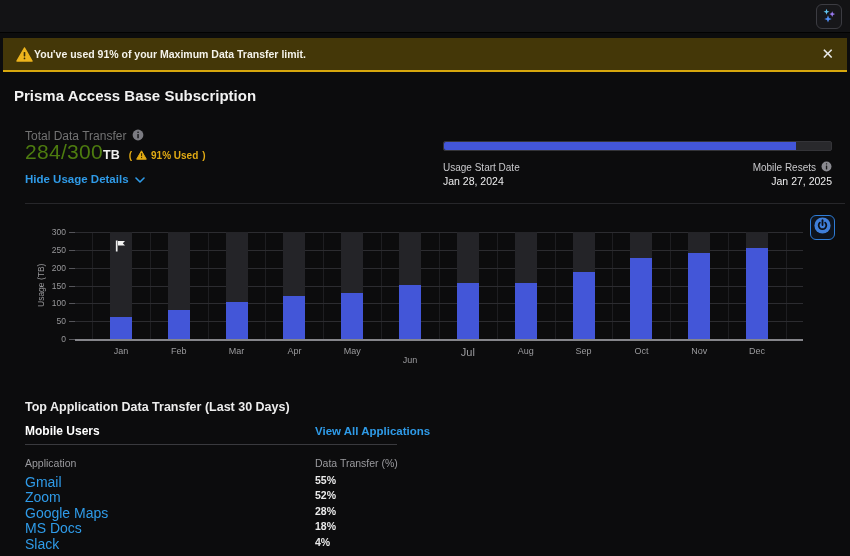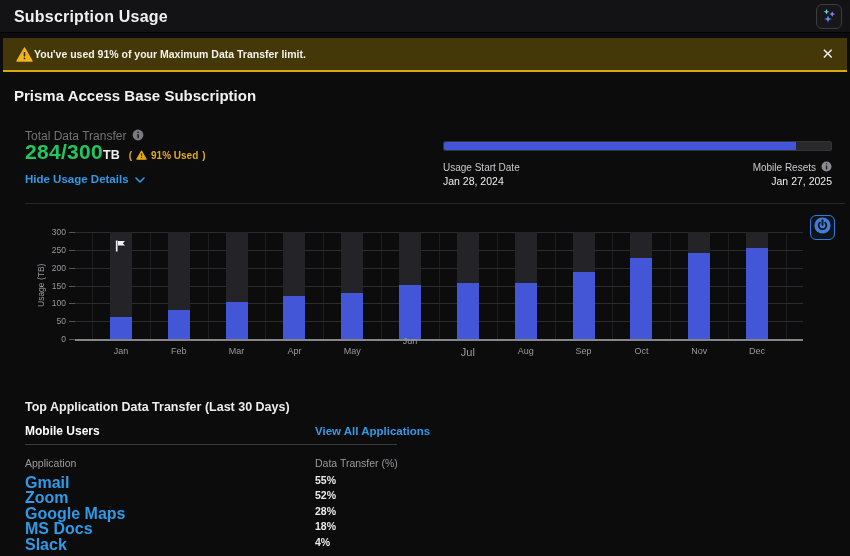--- a/index.html
+++ b/index.html
@@ -27,21 +27,21 @@
 
   .section-title { position:absolute; left:14px; top:87px; font-size:15px;
     font-weight:700; color:#f2f2f2; }
 
   
   .usage-label-row { position:absolute; left:25px; top:127px; display:flex;
     align-items:center; gap:6px; }
   .usage-label { font-size:12px; color:#737373; }
   .usage-value-row { position:absolute; left:25px; top:140px; display:flex;
     align-items:baseline; }
-  .usage-value { font-size:21px; font-weight:700; color:#22c55e; letter-spacing:.3px; }
+  .usage-value { font-size:21px; font-weight:400; color:#4d7c0f; letter-spacing:.3px; }
   .usage-unit { font-size:12.5px; font-weight:700; color:#f0f0f0; }
   .usage-warning { margin-left:9px; font-size:10px; font-weight:700; color:#e2ab14;
     display:flex; align-items:center; gap:4px; }
   .details-link { position:absolute; left:25px; top:173px; display:flex;
     align-items:center; gap:6px; font-size:11.5px; font-weight:700; color:#2f9be8;
     cursor:pointer; }
 
   
   .progress-track { position:absolute; left:443px; top:141px; width:389px; height:10px;
     background:#29292c; border-radius:2px; border:1px solid #343438; }
@@ -74,32 +74,31 @@
     font-weight:700; color:#ededed; }
   .apps-group { position:absolute; left:25px; top:424px; font-size:12px;
     font-weight:700; color:#ffffff; }
   .view-all { position:absolute; left:315px; top:425px; font-size:11.5px;
     font-weight:700; color:#2f9be8; cursor:pointer; }
   .divider-apps { position:absolute; left:25px; top:444px; width:372px; height:1px;
     background:#3a3a3e; }
   .col-header { position:absolute; top:457px; font-size:10.5px; color:#9b9b9f; }
   #app-rows { position:absolute; left:25px; top:470px; width:800px; }
   .app-row { position:absolute; left:0; width:800px; height:15px; }
-  .app-link { position:absolute; left:0; font-size:16px; font-weight:700;
+  .app-link { position:absolute; left:0; font-size:14px; font-weight:400;
     color:#2f9be8; cursor:pointer;text-align:right; }
   .app-value { position:absolute; left:290px; font-size:10.5px; font-weight:700;
     color:#eaeaea; }
 </style>
 </head>
 <body>
 
 <div id="app">
 
   <div class="header">
-    <div class="header-title">Subscription Usage</div>
     <div class="copilot-btn">
       <span>
         <svg width="16" height="16" viewBox="0 0 16 16">
           <path d="M5.5 1.8 L6.3 4 L8.5 4.8 L6.3 5.6 L5.5 7.8 L4.7 5.6 L2.5 4.8 L4.7 4 Z" fill="#62c6f2"></path>
           <path d="M11.2 4.2 L12 6.3 L14.1 7.1 L12 7.9 L11.2 10 L10.4 7.9 L8.3 7.1 L10.4 6.3 Z" fill="#9b7bf5"></path>
           <path d="M7 8.2 L8 10.9 L10.7 11.9 L8 12.9 L7 15.6 L6 12.9 L3.3 11.9 L6 10.9 Z" fill="#4f8df5"></path>
         </svg>
       </span>
     </div>
   </div>
@@ -218,21 +217,21 @@
       <div style="position: absolute; left: 225.575px; top: 301.55px; width: 22px; height: 37.45px; background: rgb(67, 86, 216);"></div>
       <div style="position: absolute; left: 207.66px; top: 346px; width: 57.83px; text-align: center; font-size: 9px; color: rgb(155, 155, 158);">Mar</div>
       <div style="position: absolute; left: 283.405px; top: 232px; width: 22px; height: 63.8433px; background: rgb(36, 36, 40);"></div>
       <div style="position: absolute; left: 283.405px; top: 295.843px; width: 22px; height: 43.1567px; background: rgb(67, 86, 216);"></div>
       <div style="position: absolute; left: 265.49px; top: 346px; width: 57.83px; text-align: center; font-size: 9px; color: rgb(155, 155, 158);">Apr</div>
       <div style="position: absolute; left: 341.235px; top: 232px; width: 22px; height: 60.6333px; background: rgb(36, 36, 40);"></div>
       <div style="position: absolute; left: 341.235px; top: 292.633px; width: 22px; height: 46.3667px; background: rgb(67, 86, 216);"></div>
       <div style="position: absolute; left: 323.32px; top: 346px; width: 57.83px; text-align: center; font-size: 9px; color: rgb(155, 155, 158);">May</div>
       <div style="position: absolute; left: 399.065px; top: 232px; width: 22px; height: 52.7867px; background: rgb(36, 36, 40);"></div>
       <div style="position: absolute; left: 399.065px; top: 284.787px; width: 22px; height: 54.2133px; background: rgb(67, 86, 216);"></div>
-      <div style="position: absolute; left: 381.15px; top: 336px; width: 57.83px; text-align: center; font-size: 9px; color: rgb(155, 155, 158);">Jun</div>
+      <div style="position: absolute; left: 381.15px; top: 355px; width: 57.83px; text-align: center; font-size: 9px; color: rgb(155, 155, 158);">Jun</div>
       <div style="position: absolute; left: 456.895px; top: 232px; width: 22px; height: 51.36px; background: rgb(36, 36, 40);"></div>
       <div style="position: absolute; left: 456.895px; top: 283.36px; width: 22px; height: 55.64px; background: rgb(67, 86, 216);"></div>
       <div style="position: absolute; left: 438.98px; top: 346px; width: 57.83px; text-align: center; font-size: 11px; color: rgb(155, 155, 158);">Jul</div>
       <div style="position: absolute; left: 514.725px; top: 232px; width: 22px; height: 50.6467px; background: rgb(36, 36, 40);"></div>
       <div style="position: absolute; left: 514.725px; top: 282.647px; width: 22px; height: 56.3533px; background: rgb(67, 86, 216);"></div>
       <div style="position: absolute; left: 496.81px; top: 346px; width: 57.83px; text-align: center; font-size: 9px; color: rgb(155, 155, 158);">Aug</div>
       <div style="position: absolute; left: 572.555px; top: 232px; width: 22px; height: 39.59px; background: rgb(36, 36, 40);"></div>
       <div style="position: absolute; left: 572.555px; top: 271.59px; width: 22px; height: 67.41px; background: rgb(67, 86, 216);"></div>
       <div style="position: absolute; left: 554.64px; top: 346px; width: 57.83px; text-align: center; font-size: 9px; color: rgb(155, 155, 158);">Sep</div>
       <div style="position: absolute; left: 630.385px; top: 232px; width: 22px; height: 26.3933px; background: rgb(36, 36, 40);"></div>

